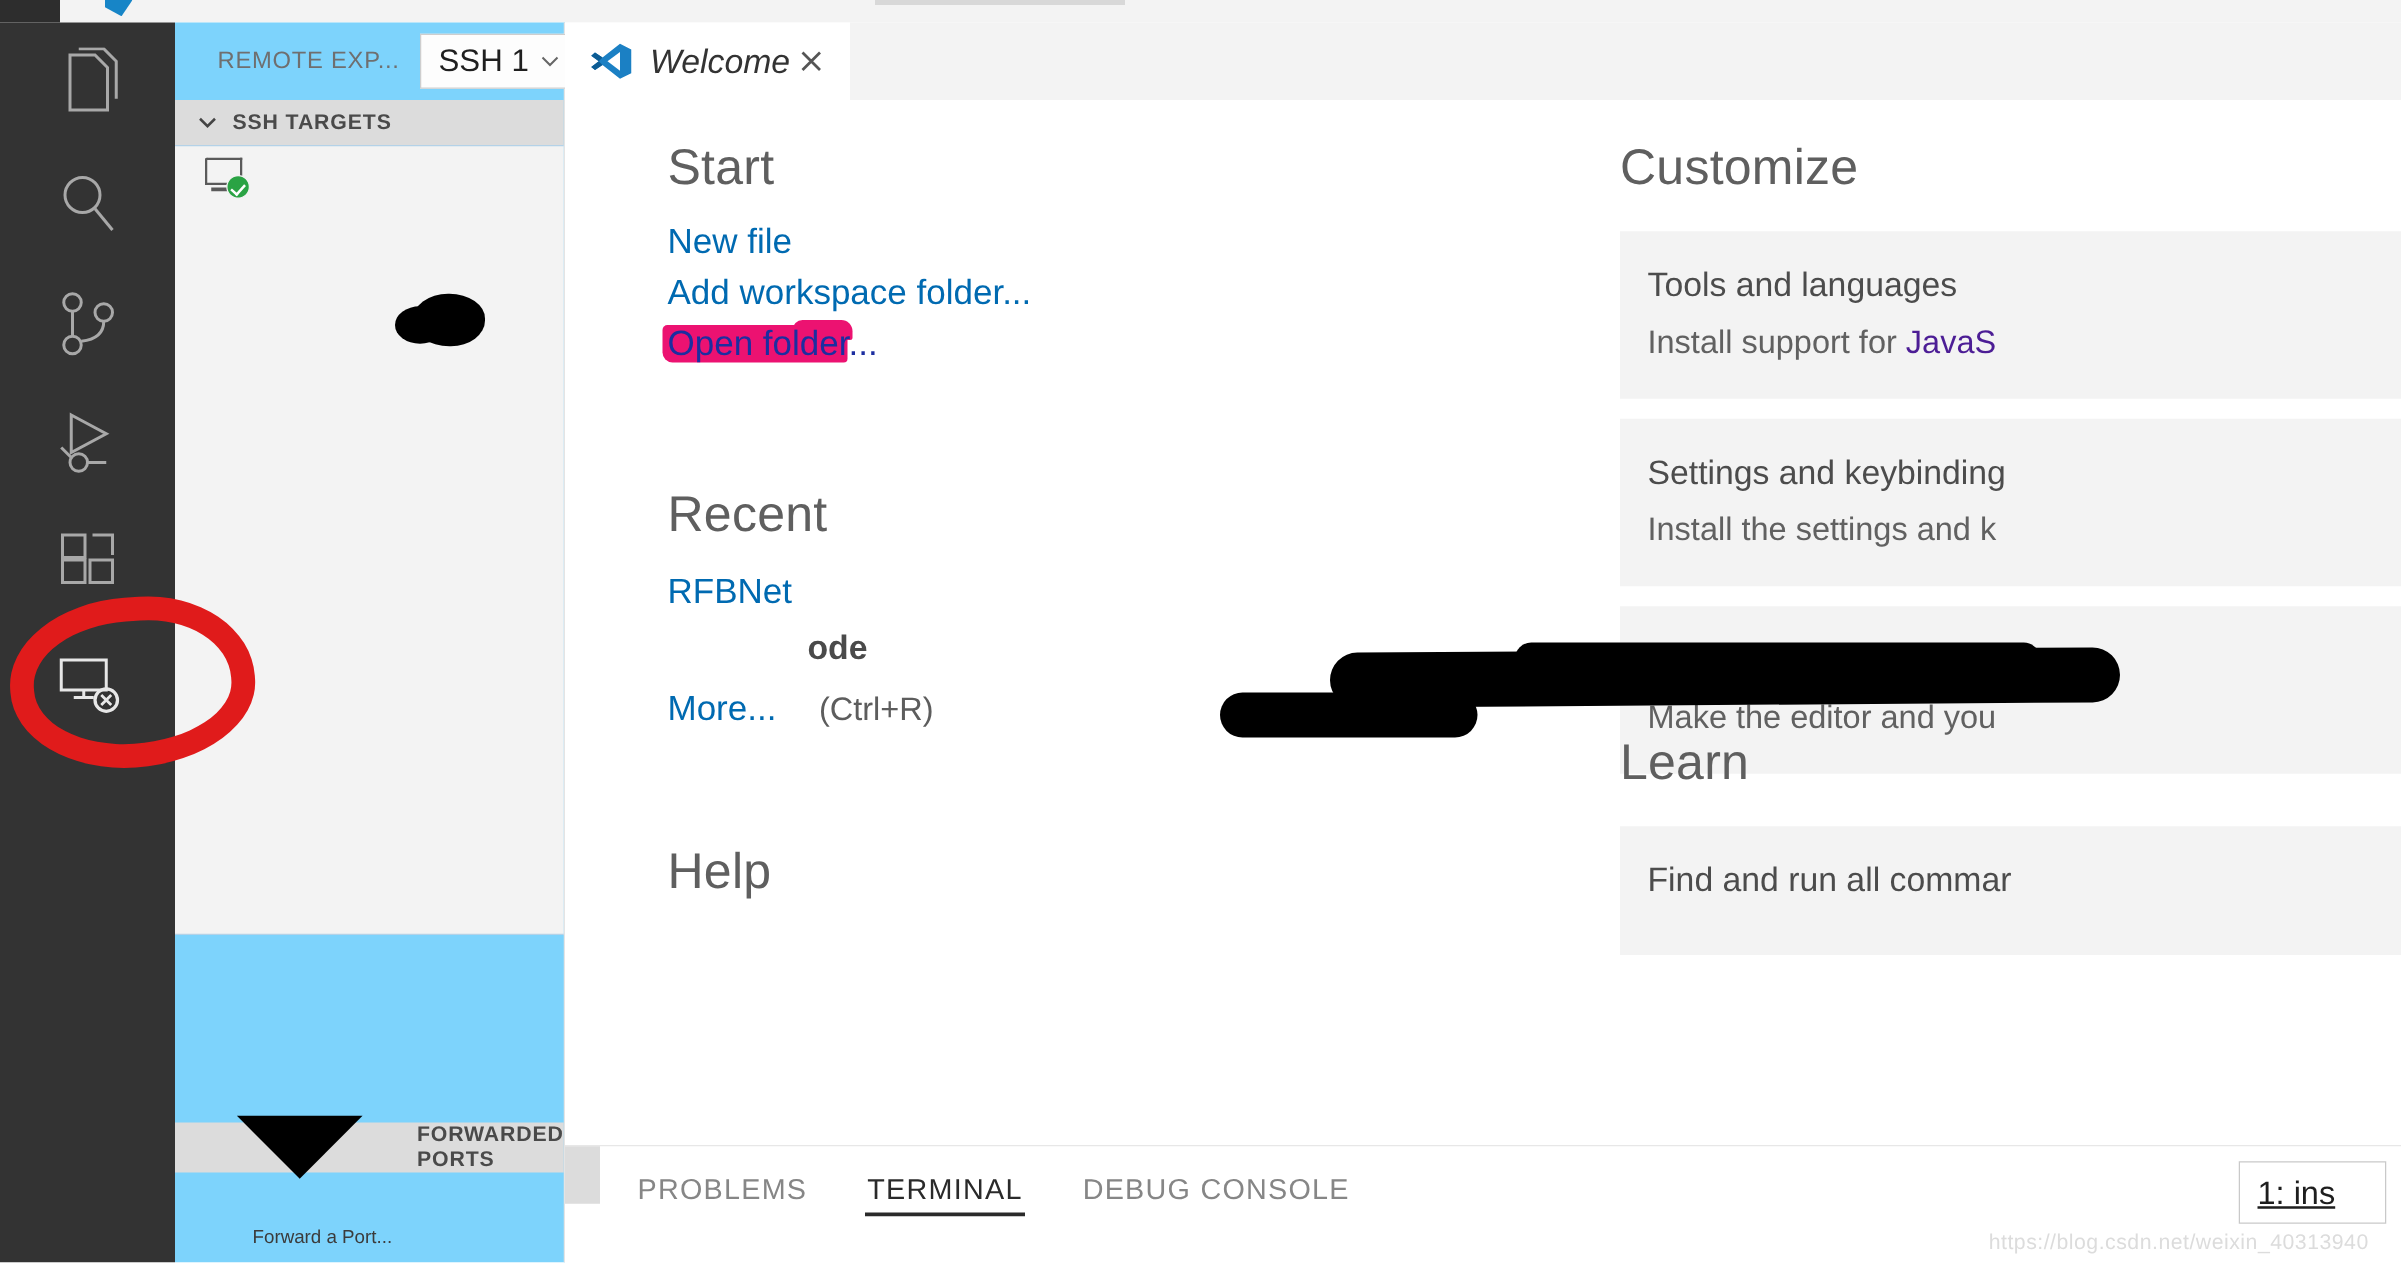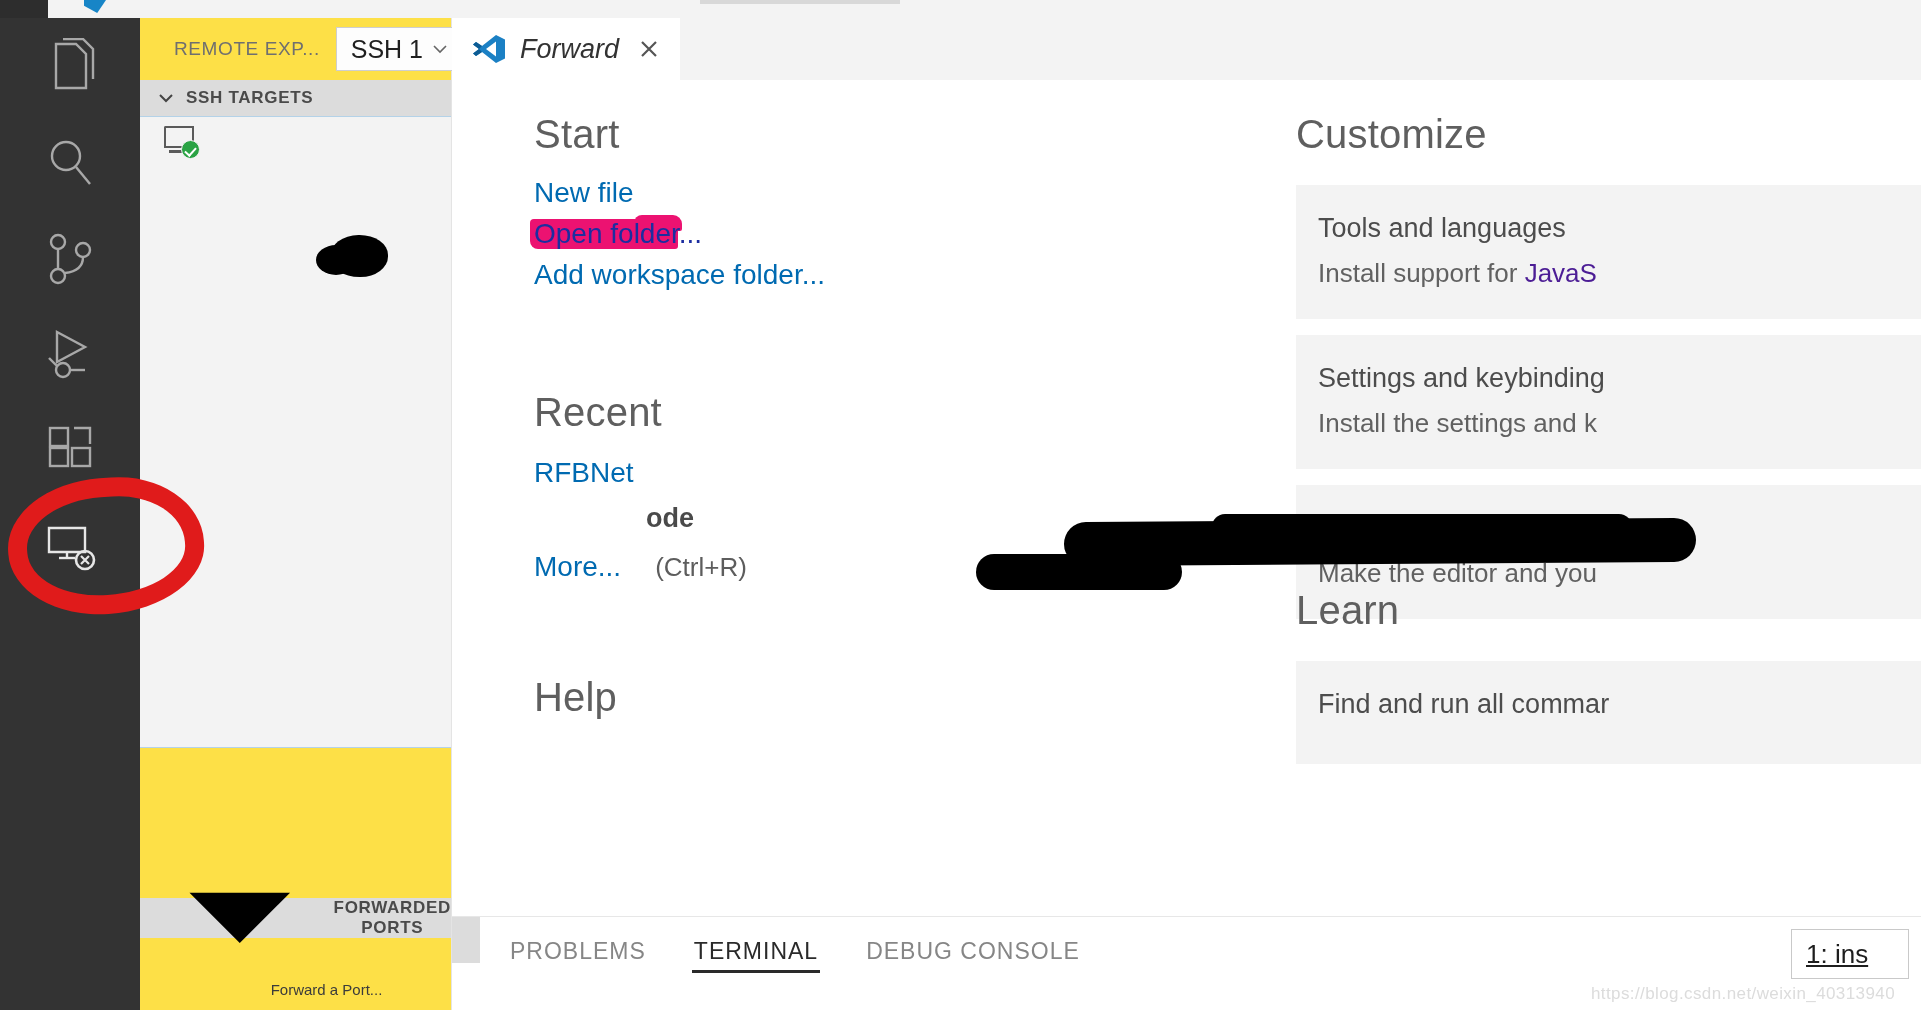--- a/index.html
+++ b/index.html
@@ -46,23 +46,22 @@
     cursor: pointer;
   }
   .act-item svg { display: block; }
   .act-item .ico-stroke { stroke: #a8a8a8; fill: none; stroke-width: 2.4; }
   .act-item.active .ico-stroke { stroke: #e7e7e7; }
 
   
   .side-bar {
     position: absolute; left: 140px; top: 18px;
     width: 312px; height: 992px;
-    background: #fde047;
+    background: #7dd3fc;
     border-right: 1px solid #e4e4e4;
-    text-align: center;
   }
   .side-header {
     height: 62px; display: flex; align-items: center;
     padding-left: 34px; gap: 16px;
   }
   .side-title {
     font-size: 19px; letter-spacing: .6px; color: #6f6f6f;
     font-weight: 400; white-space: nowrap;
   }
   .side-select {
@@ -423,44 +422,44 @@
   </div>
 
   <div class="tabbar">
     <div class="tab">
       <svg class="vscode-logo" viewBox="0 0 34 30">
         <path d="M24 1 L33 5.5 v19 L24 29 L10 18 L4 22 L1 19.5 L7 15 L1 10.5 L4 8 L10 12 z" fill="#1b80c4"></path>
         <path d="M24 7.5 v15 L14 15 z" fill="#ffffff"></path>
         <path d="M1 10.5 L4 8 L10 12 L7 15 z" fill="#0d5c94"></path>
         <path d="M1 19.5 L4 22 L10 18 L7 15 z" fill="#0d5c94"></path>
       </svg>
-      <span class="tab-label">Forward</span>
+      <span class="tab-label">Welcome</span>
       <span class="tab-close">
         <svg viewBox="0 0 26 26">
             <path d="M6 6 L20 20 M20 6 L6 20" stroke="#555" stroke-width="2.2" fill="none"></path>
           </svg>
       </span>
     </div>
   </div>
 
   <div class="welcome">
 
     <div class="w-left">
 
       <div class="start-block">
         <div class="w-h">Start</div>
         <div class="start-list">
           <div class="row"><span class="w-link">New file</span></div>
+          <div class="row"><span class="w-link">Add workspace folder...</span></div>
           <div class="row">
             <span class="hl-openfolder">
               <span class="marker"></span>
               <span class="w-link txt">Open folder...</span>
             </span>
           </div>
-          <div class="row"><span class="w-link">Add workspace folder...</span></div>
         </div>
       </div>
 
       <div class="recent-block">
         <div class="w-h">Recent</div>
         <div class="recent-row">
           <span class="w-link">RFBNet</span>
         </div>
         <div class="recent-row">
           <span class="dim" style="margin-left:112px;font-weight:bold;">ode</span>

